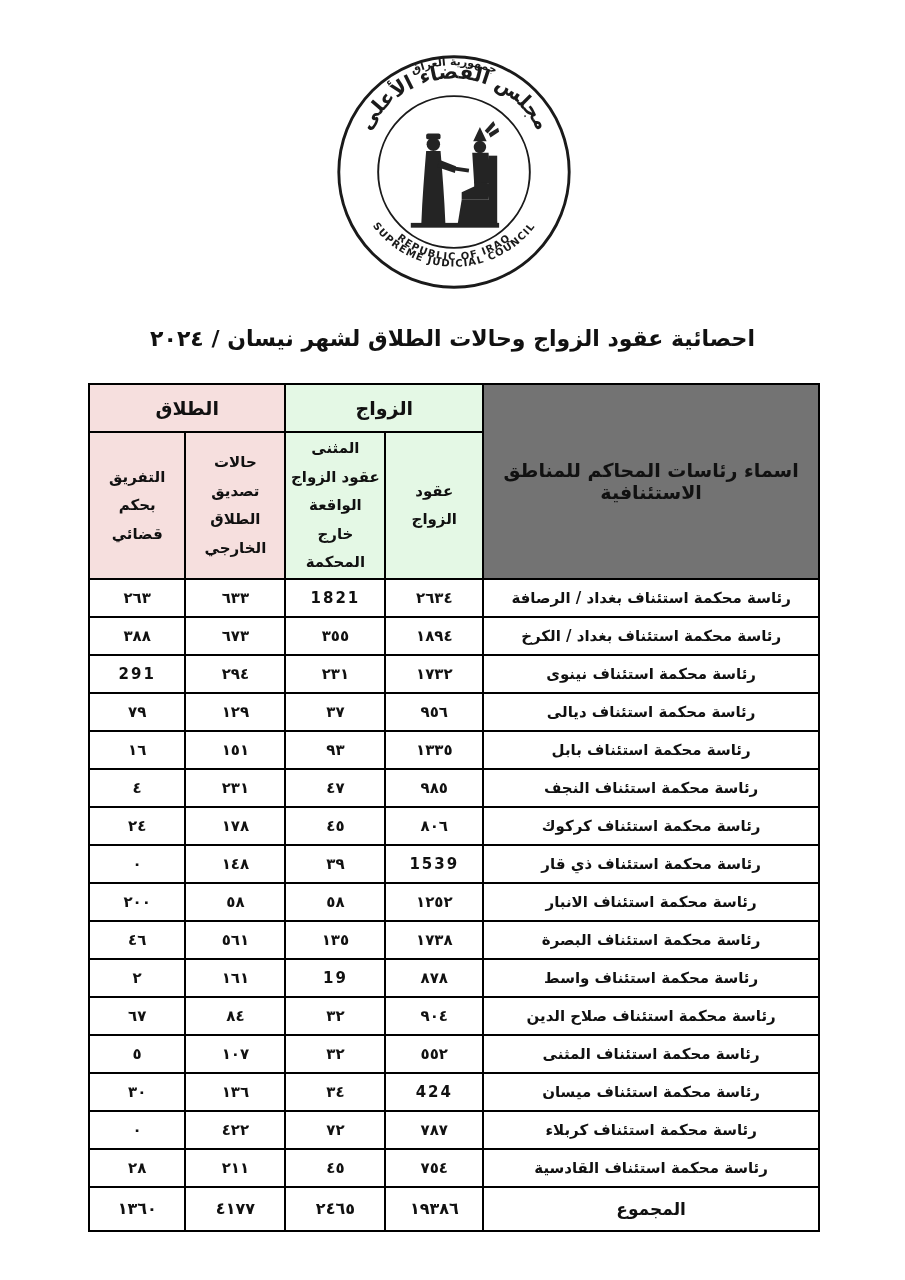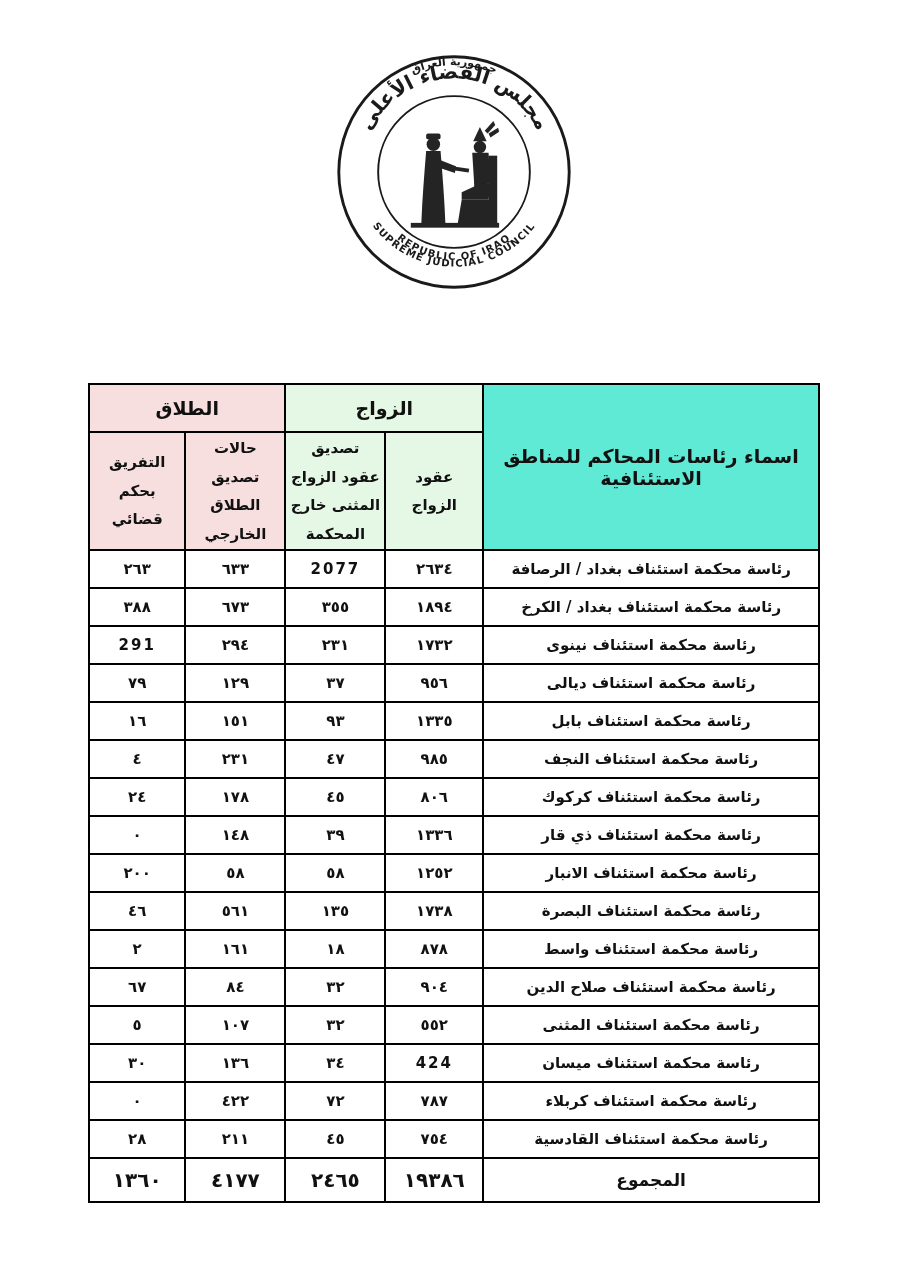--- a/index.html
+++ b/index.html
@@ -49,28 +49,28 @@
   }
   table.stats th, table.stats td {
     border: 2px solid #000000;
     text-align: center;
     vertical-align: middle;
     padding: 1px 4px;
     overflow: hidden;
   }
   tr.group-row th { height: 44px; font-size: 19px; }
   tr.sub-row th   { height: 89px; font-size: 15px; line-height: 1.9; font-weight: bold; }
-  th.names-head   { font-size: 16px; background: #5eead4; }
+  th.names-head   { font-size: 16px; background: #737373; }
   .green { background: #e4f8e5; }
   .pink  { background: #f6dfde; }
   tbody td { height: 34px; font-size: 15px; }
   tbody td.num { letter-spacing: 2px; font-size: 15px; }
   tbody td.court { font-size: 15px; }
   tr.total-row td { height: 40px; font-size: 17px; }
-  tr.total-row td.num { font-size: 20px; }
+  tr.total-row td.num { font-size: 16px; }
 </style>
 </head>
 <body>
 
 <div class="page">
 
   <div class="logo">
     <svg viewBox="0 0 250 250" xmlns="http://www.w3.org/2000/svg">
       <defs>
         <path id="arcTopSmall" d="M 22.2 88.6 A 108 108 0 0 1 227.8 88.6"></path>
@@ -113,47 +113,48 @@
         <path d="M133,154 L168,154 L170,178 L129,178 Z"></path>
         <rect x="161" y="108" width="9" height="70"></rect>
         <path d="M157,82 L166,72 L168,76 L160,85 Z"></path>
         <path d="M161,85 L171,79 L172,83 L163,89 Z"></path>
 
         <rect x="123" y="119" width="18" height="4" transform="rotate(8 123 119)"></rect>
       </g>
     </svg>
   </div>
 
+  <h1 class="doc-title">احصائية عقود الزواج وحالات الطلاق لشهر نيسان / ٢٠٢٤</h1>
 
   <table class="stats" dir="rtl">
     <colgroup>
       <col style="width:46%">
       <col style="width:13.4%">
       <col style="width:13.7%">
       <col style="width:13.7%">
       <col style="width:13.2%">
     </colgroup>
     <thead>
       <tr class="group-row">
         <th rowspan="2" class="names-head">اسماء رئاسات المحاكم للمناطق الاستئنافية</th>
         <th colspan="2" class="green">الزواج</th>
         <th colspan="2" class="pink">الطلاق</th>
       </tr>
       <tr class="sub-row">
         <th class="green">عقود الزواج</th>
-        <th class="green">تصديق عقود الزواج المثنى خارج المحكمة</th>
+        <th class="green">المثنى عقود الزواج الواقعة خارج المحكمة</th>
         <th class="pink">حالات تصديق الطلاق الخارجي</th>
         <th class="pink">التفريق بحكم قضائي</th>
       </tr>
     </thead>
     <tbody id="table-body">
         <tr>
           <td class="court">رئاسة محكمة استئناف بغداد / الرصافة</td>
           <td class="num">٢٦٣٤</td>
-          <td class="num">2077</td>
+          <td class="num">1821</td>
           <td class="num">٦٣٣</td>
           <td class="num">٢٦٣</td>
         </tr>
         <tr>
           <td class="court">رئاسة محكمة استئناف بغداد / الكرخ</td>
           <td class="num">١٨٩٤</td>
           <td class="num">٣٥٥</td>
           <td class="num">٦٧٣</td>
           <td class="num">٣٨٨</td>
         </tr>
@@ -187,21 +188,21 @@
         </tr>
         <tr>
           <td class="court">رئاسة محكمة استئناف كركوك</td>
           <td class="num">٨٠٦</td>
           <td class="num">٤٥</td>
           <td class="num">١٧٨</td>
           <td class="num">٢٤</td>
         </tr>
         <tr>
           <td class="court">رئاسة محكمة استئناف ذي قار</td>
-          <td class="num">١٣٣٦</td>
+          <td class="num">1539</td>
           <td class="num">٣٩</td>
           <td class="num">١٤٨</td>
           <td class="num">٠</td>
         </tr>
         <tr>
           <td class="court">رئاسة محكمة استئناف الانبار</td>
           <td class="num">١٢٥٢</td>
           <td class="num">٥٨</td>
           <td class="num">٥٨</td>
           <td class="num">٢٠٠</td>
@@ -209,21 +210,21 @@
         <tr>
           <td class="court">رئاسة محكمة استئناف البصرة</td>
           <td class="num">١٧٣٨</td>
           <td class="num">١٣٥</td>
           <td class="num">٥٦١</td>
           <td class="num">٤٦</td>
         </tr>
         <tr>
           <td class="court">رئاسة محكمة استئناف واسط</td>
           <td class="num">٨٧٨</td>
-          <td class="num">١٨</td>
+          <td class="num">19</td>
           <td class="num">١٦١</td>
           <td class="num">٢</td>
         </tr>
         <tr>
           <td class="court">رئاسة محكمة استئناف صلاح الدين</td>
           <td class="num">٩٠٤</td>
           <td class="num">٣٢</td>
           <td class="num">٨٤</td>
           <td class="num">٦٧</td>
         </tr>

